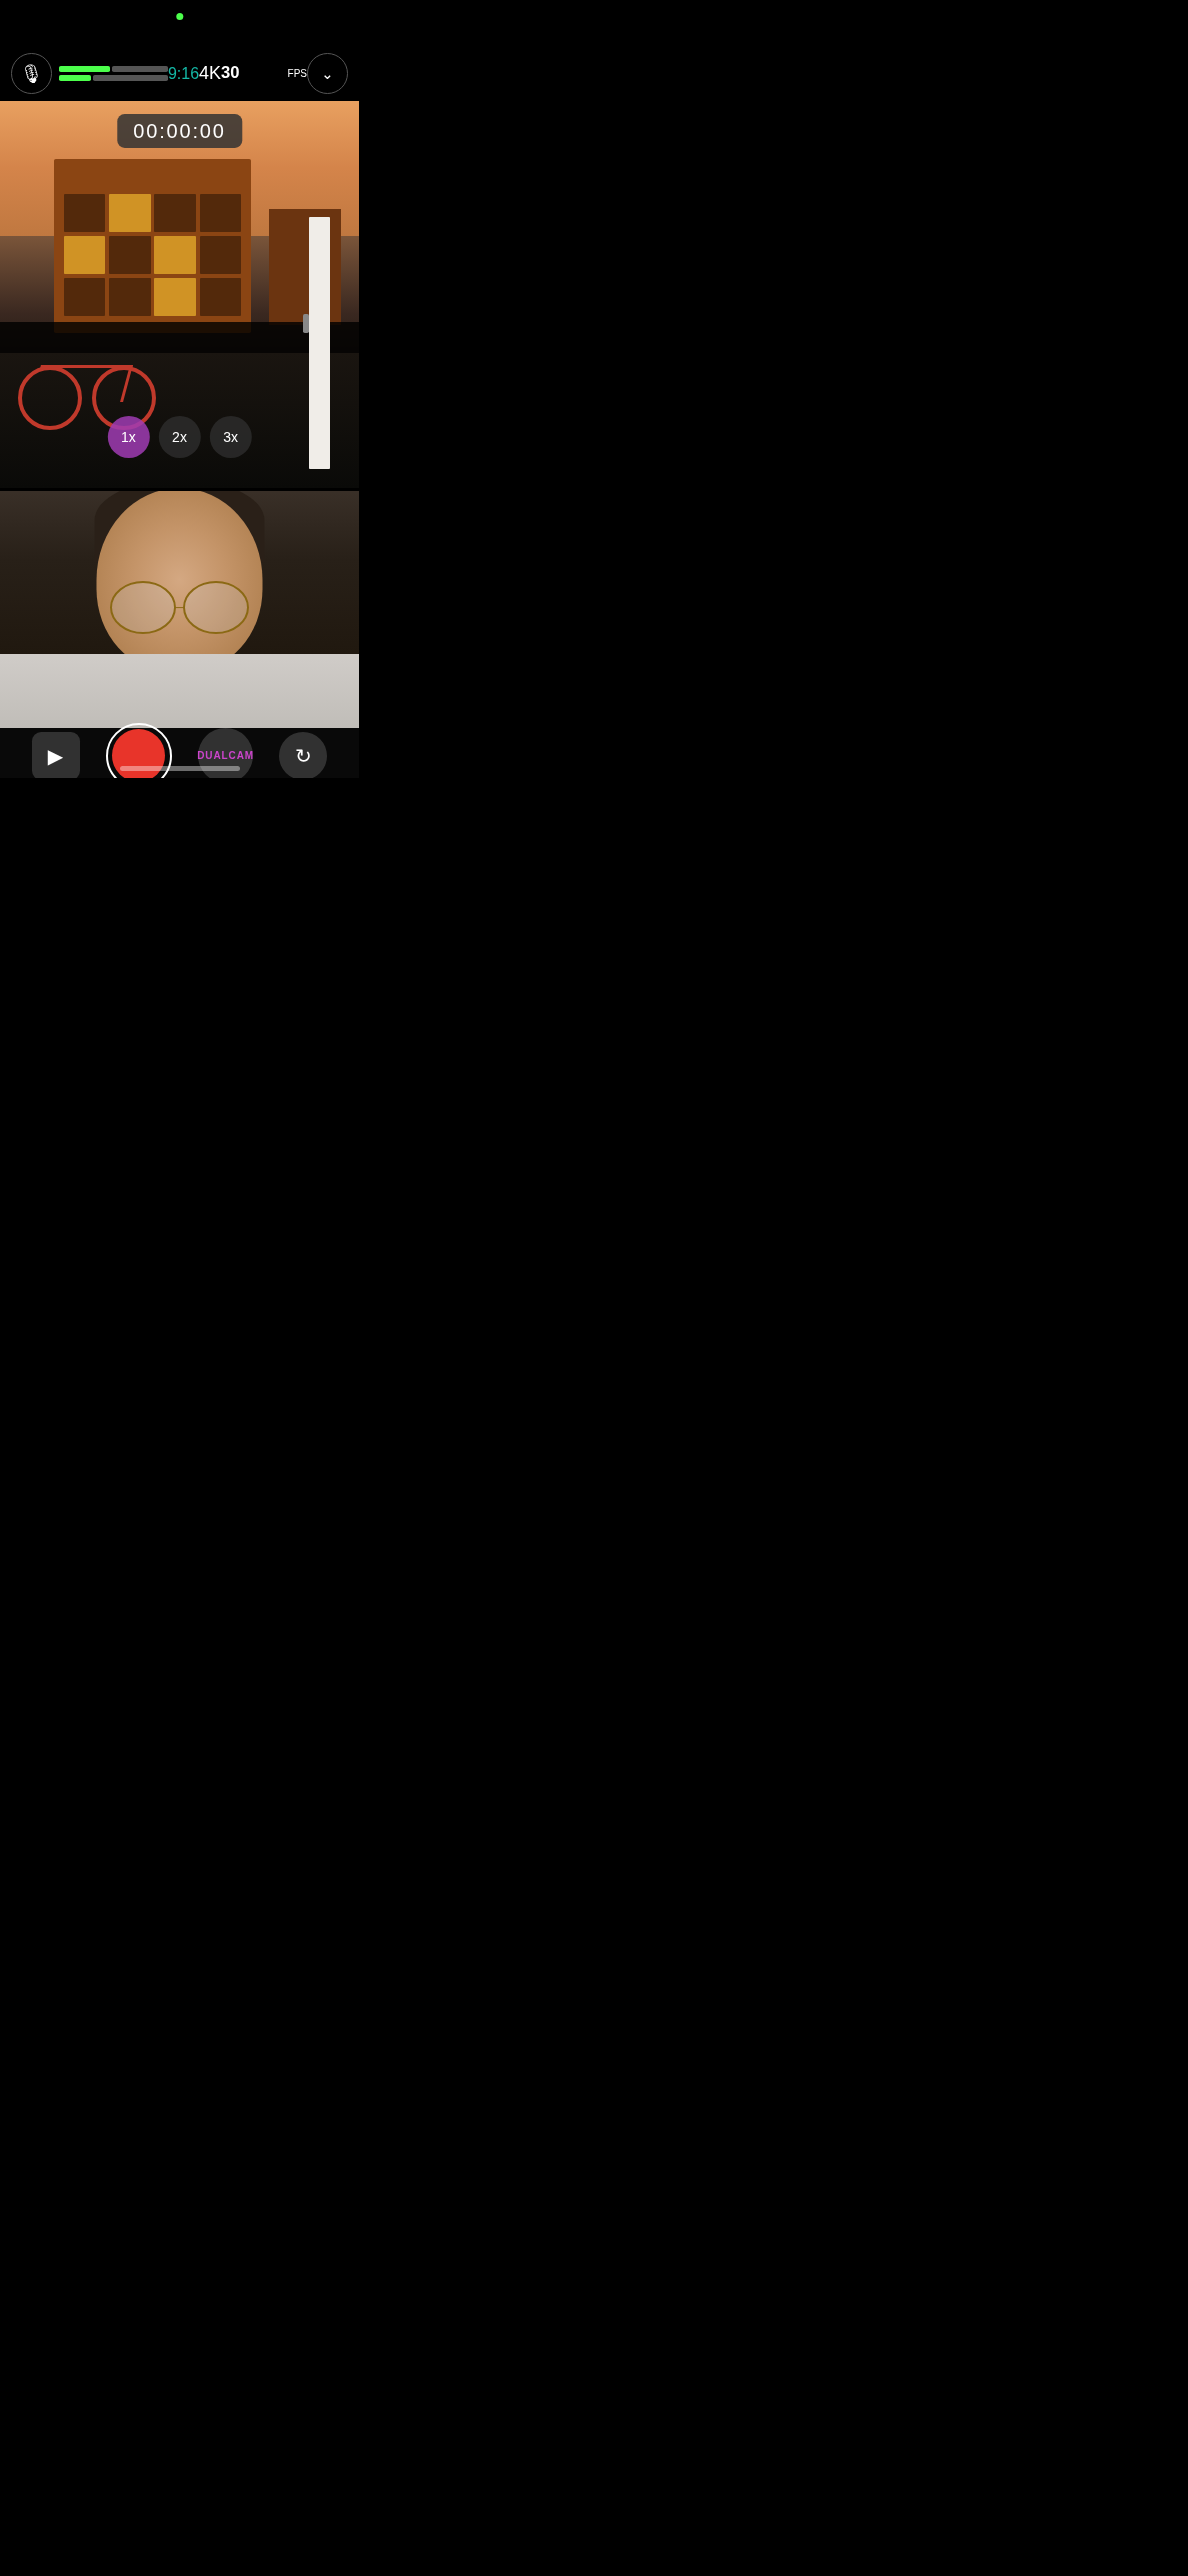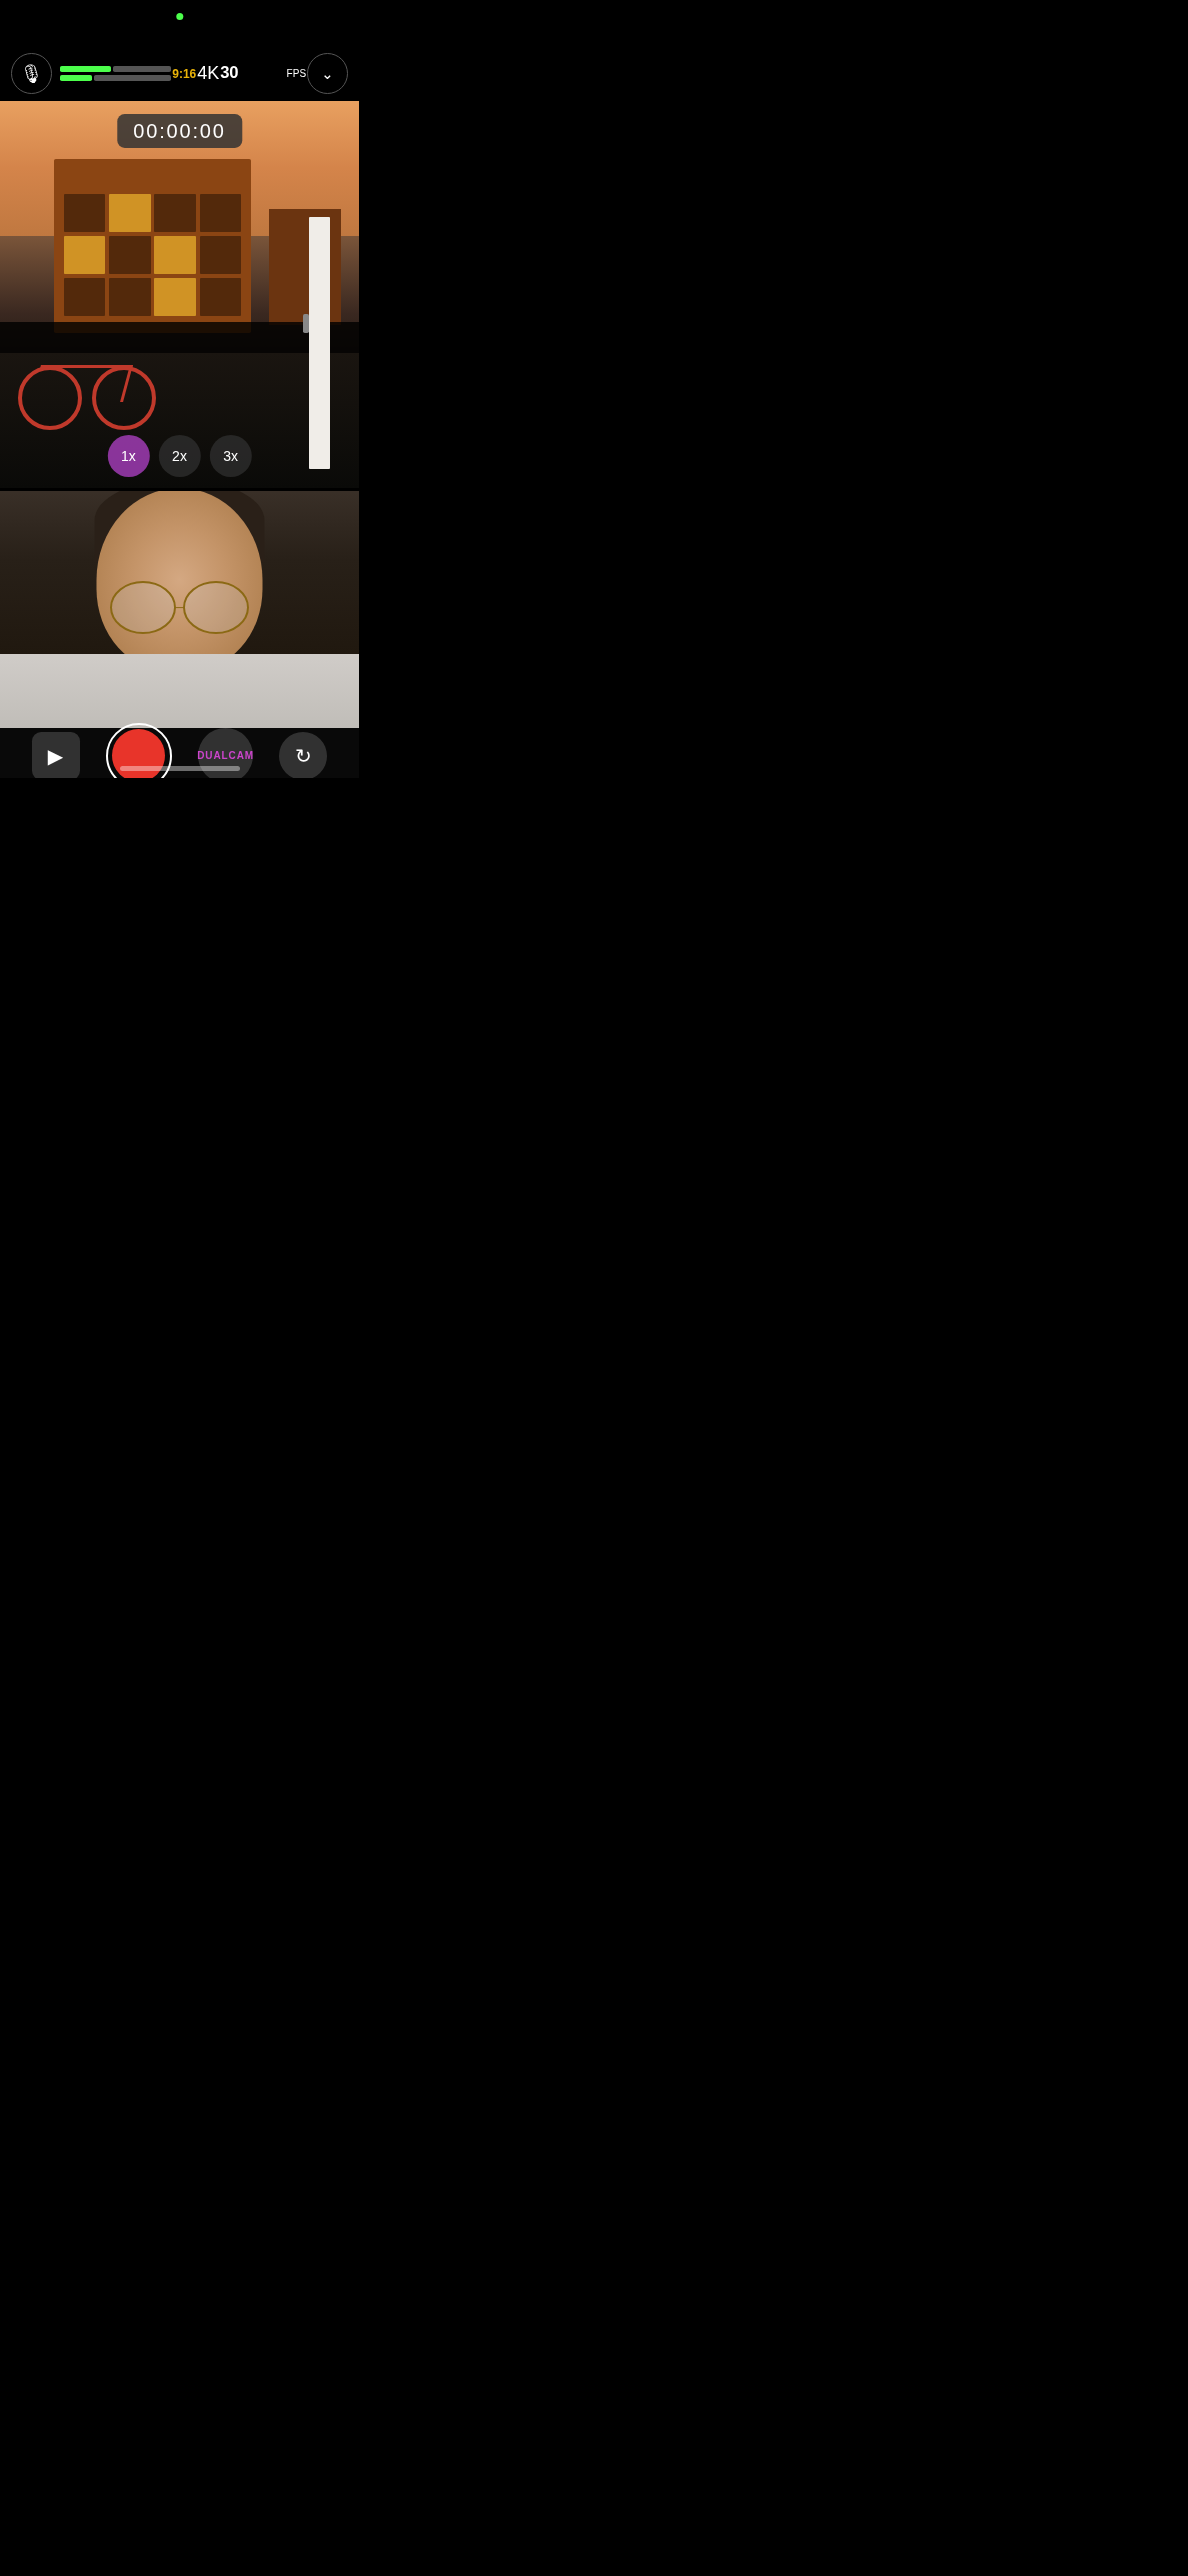--- a/index.html
+++ b/index.html
@@ -101,23 +101,23 @@
     }
 
     .audio-bar-gray {
       height: 5.5px;
       background: #555;
       border-radius: 1.8px;
       flex: 1;
     }
 
     .ratio-text {
-      color: #eab308;
-      font-size: 12px;
-      font-weight: 700;
+      color: #14b8a6;
+      font-size: 16px;
+      font-weight: 400;
       letter-spacing: 0;
     }
 
     .res-text {
       color: #fff;
       font-size: 18px;
       font-weight: 400;
     }
 
     .fps-container {
@@ -329,21 +329,21 @@
       color: #fff;
       font-size: 20px;
       font-weight: 300;
       font-variant-numeric: tabular-nums;
       letter-spacing: 1.8px;
     }
 
     
     .zoom-controls {
       position: absolute;
-      bottom: 11px;
+      bottom: 30px;
       left: 50%;
       transform: translateX(-50%);
       display: flex;
       gap: 9.2px;
       align-items: flex-end;
     }
 
     .zoom-btn {
       width: 42px;
       height: 42px;

